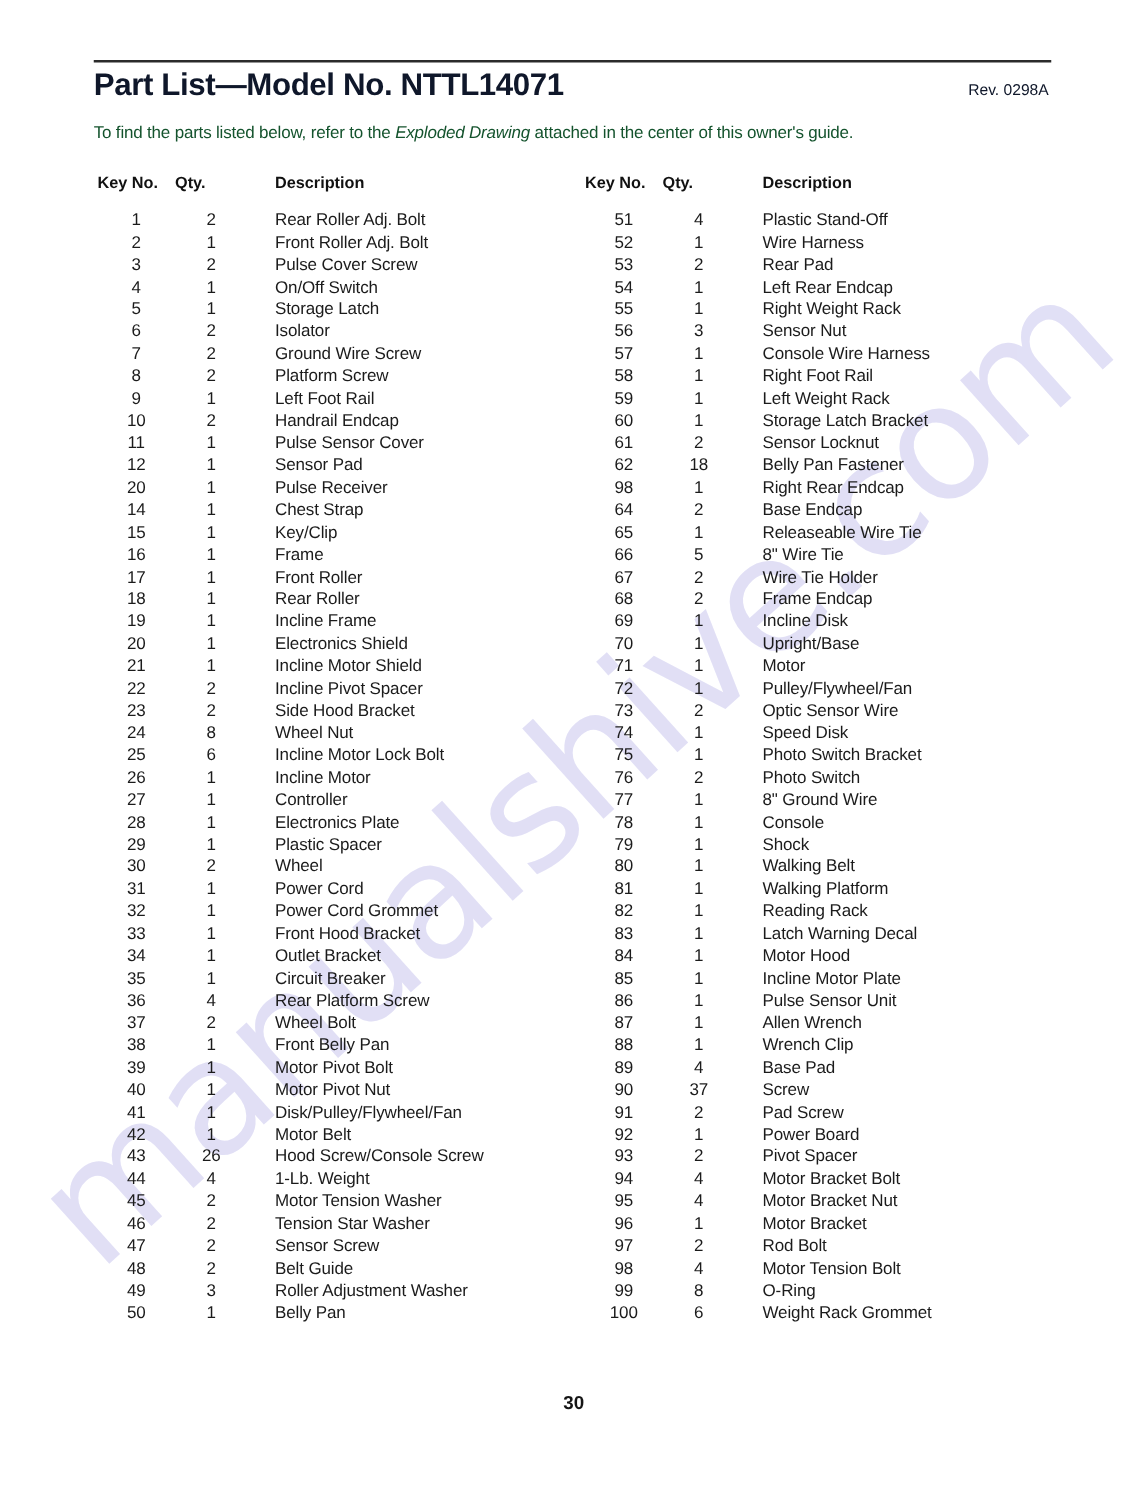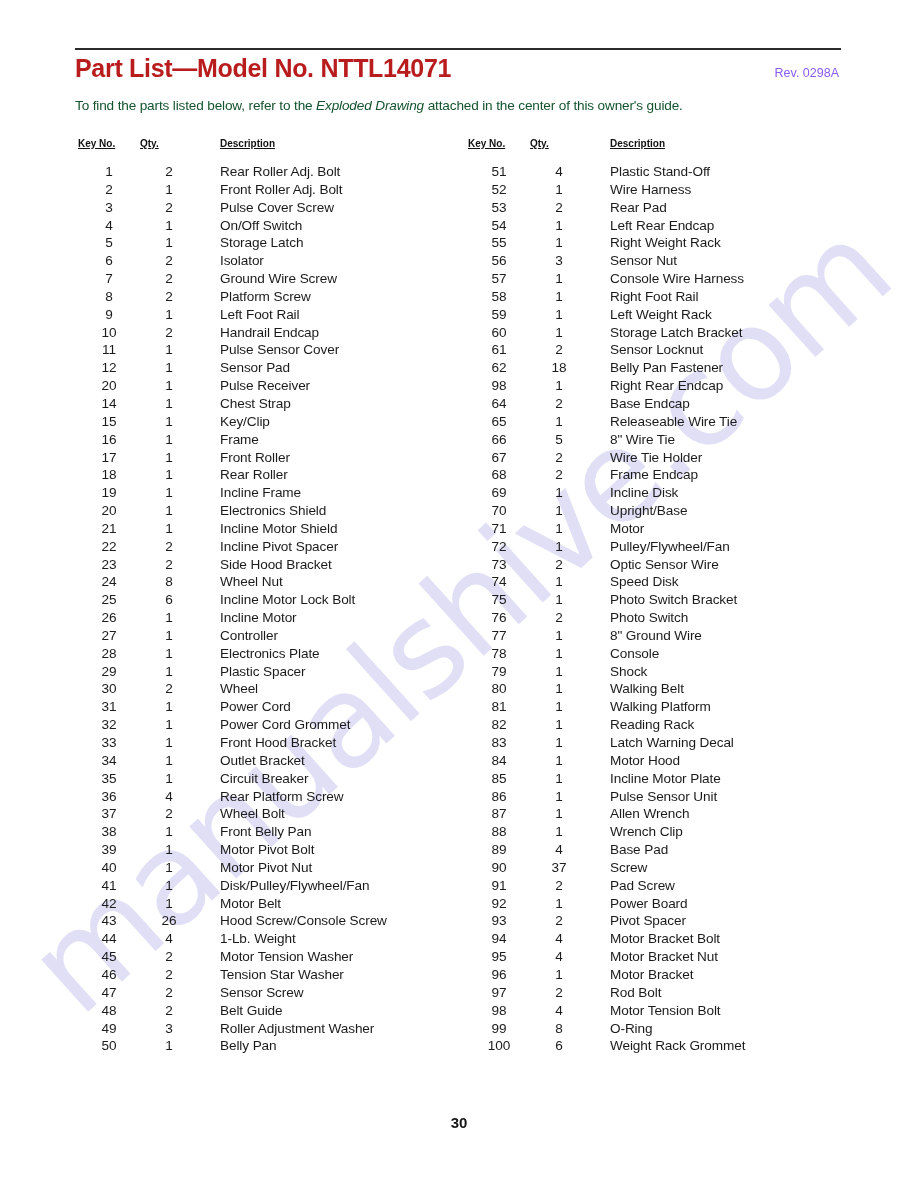--- a/index.html
+++ b/index.html
@@ -62,27 +62,27 @@
     width: 766px;
     display: flex;
     align-items: baseline;
     justify-content: space-between;
     z-index: 3;
   }
   .doc-title {
     font-size: 25px;
     font-weight: bold;
     letter-spacing: -0.3px;
-    color: #b91c1c;
+    color: #0f172a;
     white-space: nowrap;
   }
   .doc-rev {
     font-size: 12.5px;
     font-weight: normal;
-    color: #8b5cf6;
+    color: #0f172a;
     white-space: nowrap;
     padding-right: 2px;
   }
 
   .intro {
     position: absolute;
     left: 75px;
     top: 98px;
     width: 790px;
     font-size: 13.6px;
@@ -107,27 +107,26 @@
     top: 0;
   }
   .col-left  { left: 78px;  width: 370px; }
   .col-right { left: 468px; width: 370px; }
 
   table.parts {
     border-collapse: collapse;
     width: 100%;
   }
   table.parts th {
-    font-size: 10px;
+    font-size: 13px;
     font-weight: bold;
     text-align: left;
     padding: 0 0 14px 0;
     color: #111;
     white-space: nowrap;
-    text-decoration: underline;
   }
   table.parts td {
     font-size: 13.6px;
     color: #1b1b1b;
     padding: 0;
     line-height: 17.85px;
     white-space: nowrap;
     letter-spacing: -0.1px;
   }
   .c-key  { width: 62px;  text-align: center; }

